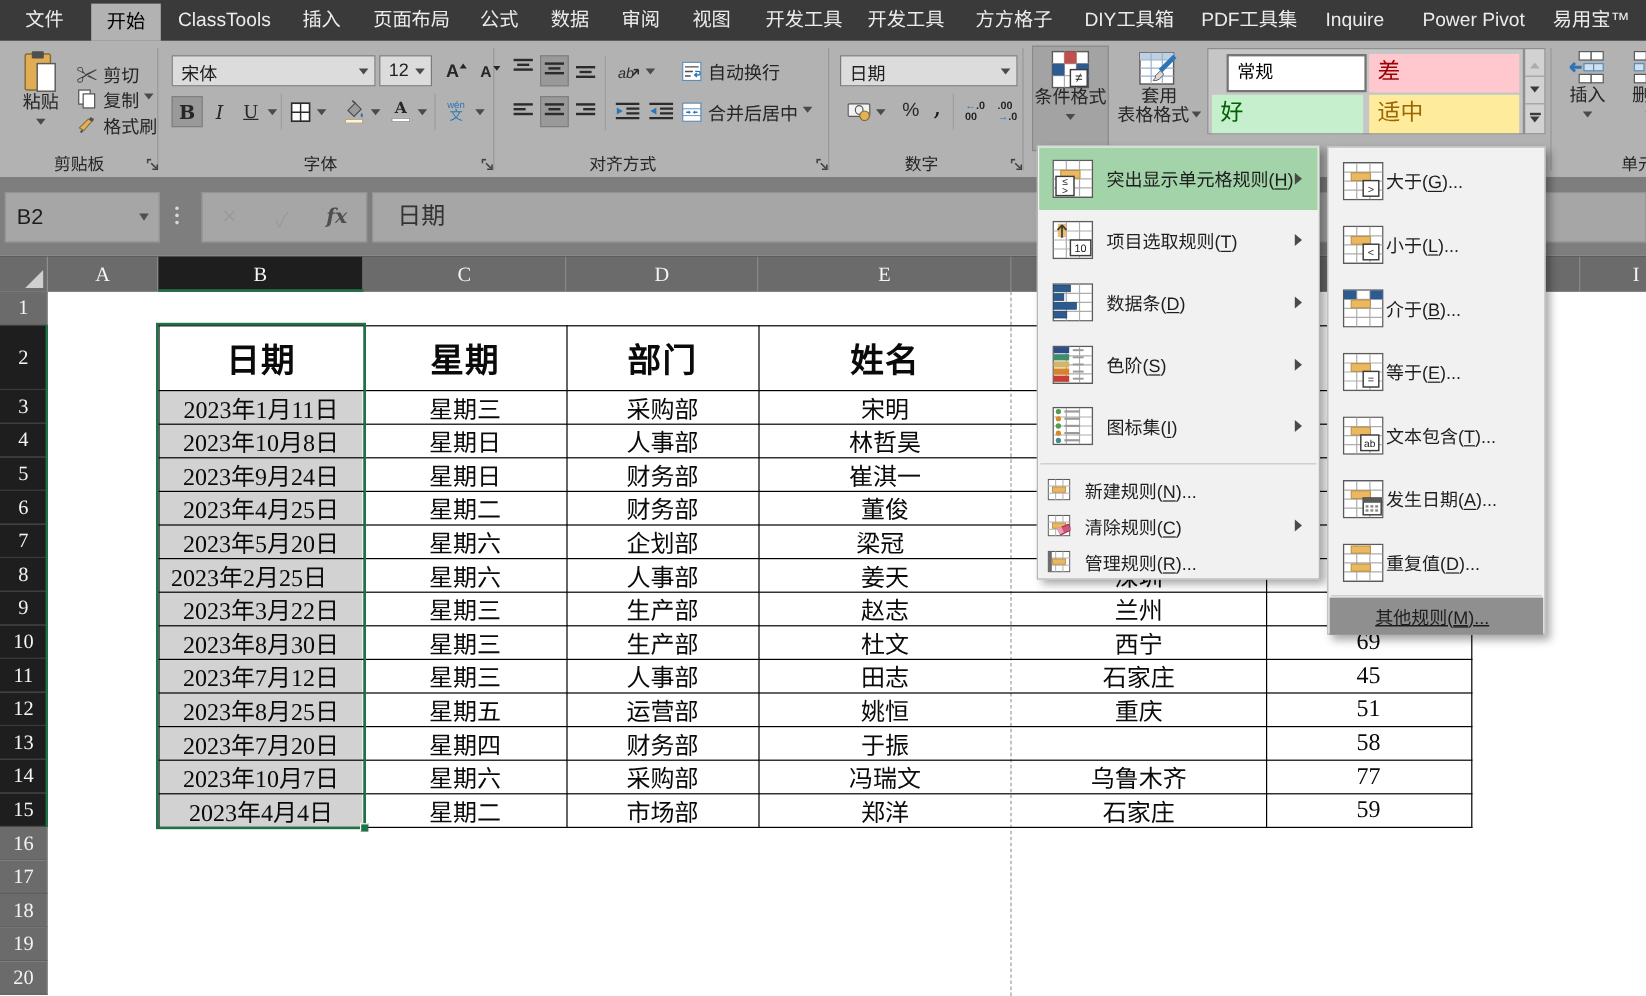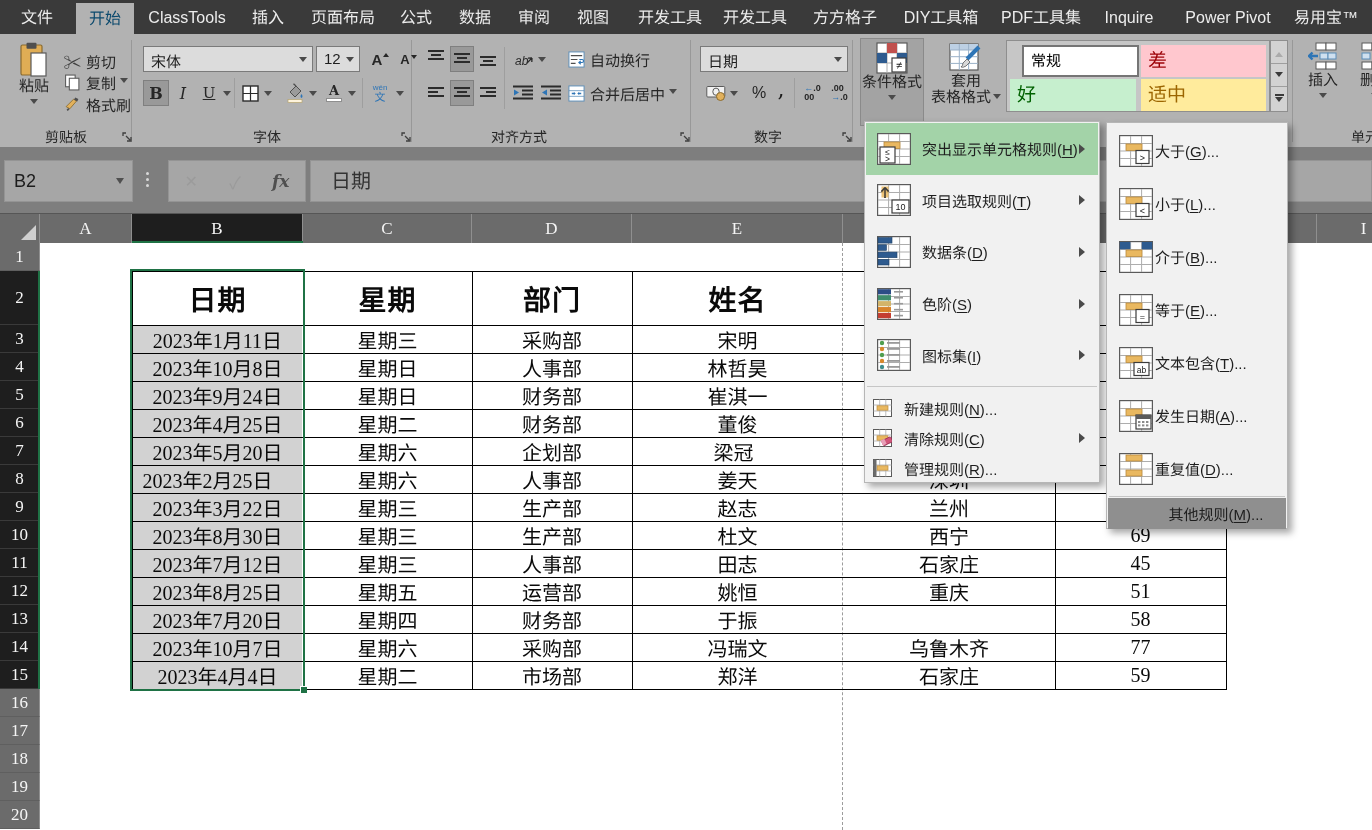--- a/index.html
+++ b/index.html
@@ -4,21 +4,21 @@
 <style>
 * { margin:0; padding:0; box-sizing:border-box; }
 html,body { width:1372px; height:830px; overflow:hidden; }
 body { font-family:"Liberation Sans", sans-serif; }
 .stage { position:relative; width:1372px; height:830px; background:#fff; overflow:hidden; }
 
 
 .tabbar { position:absolute; left:0; top:0; width:1372px; height:34px; background:#3a3a3a; z-index:5; }
 .tab { position:absolute; top:0; height:34px; line-height:35px; transform:translateX(-50%);
        color:#ececec; font-size:16px; padding:0 13px; white-space:nowrap; cursor:default; }
-.tab.active { background:#b2b2b2; color:#0c4a6e; top:3px; height:31px; line-height:32px; }
+.tab.active { background:#b2b2b2; color:#000000; top:3px; height:31px; line-height:32px; }
 
 
 .ribbon { position:absolute; left:0; top:34px; width:1372px; height:113px; background:#b2b2b2; z-index:4; }
 .vsep { position:absolute; top:6px; width:1px; height:102px; background:#989898; }
 .vsep2 { position:absolute; top:44px; width:1px; height:30px; background:#9e9e9e; }
 .vsep3 { position:absolute; top:13px; width:1px; height:62px; background:#9e9e9e; }
 .grplabel { position:absolute; top:94px; height:18px; line-height:18px; transform:translateX(-50%);
             color:#262626; font-size:14px; white-space:nowrap; }
 .launcher { position:absolute; top:96px; width:14px; height:14px; display:flex; align-items:center; justify-content:center; cursor:pointer; }
 .bigbtn { position:absolute; display:flex; flex-direction:column; align-items:center; color:#262626; cursor:pointer; }
@@ -102,21 +102,21 @@
 .mitem .mi { margin-left:11px; flex:none; }
 .mitem .si { margin-left:7px; flex:none; }
 .mitem.big .mtext { margin-left:11px; }
 .mitem.small .mtext { margin-left:12px; }
 .mtext { font-size:15px; color:#1e1e1e; white-space:nowrap; }
 .mtext u { text-underline-offset:2px; }
 .marrow { position:absolute; right:8px; top:50%; margin-top:-5px; width:0; height:0;
           border:5px solid transparent; border-left:6px solid #4a4a4a; }
 .msep { position:absolute; left:2px; right:2px; height:1px; background:#c6c6c6; }
 .mitem.sub .mtext { margin-left:2px; }
-.mitem.last { justify-content:center; }
+.mitem.last { justify-content:flex-start;text-decoration:underline; }
 .mitem.last .mtext { margin-left:38px; }
 </style>
 </head>
 <body>
 
 <div class="stage">
 <div class="tabbar">
 <div class="tab" style="left:37px">文件</div>
 <div class="tab active" style="left:105px">开始</div>
 <div class="tab" style="left:187px">ClassTools</div>

